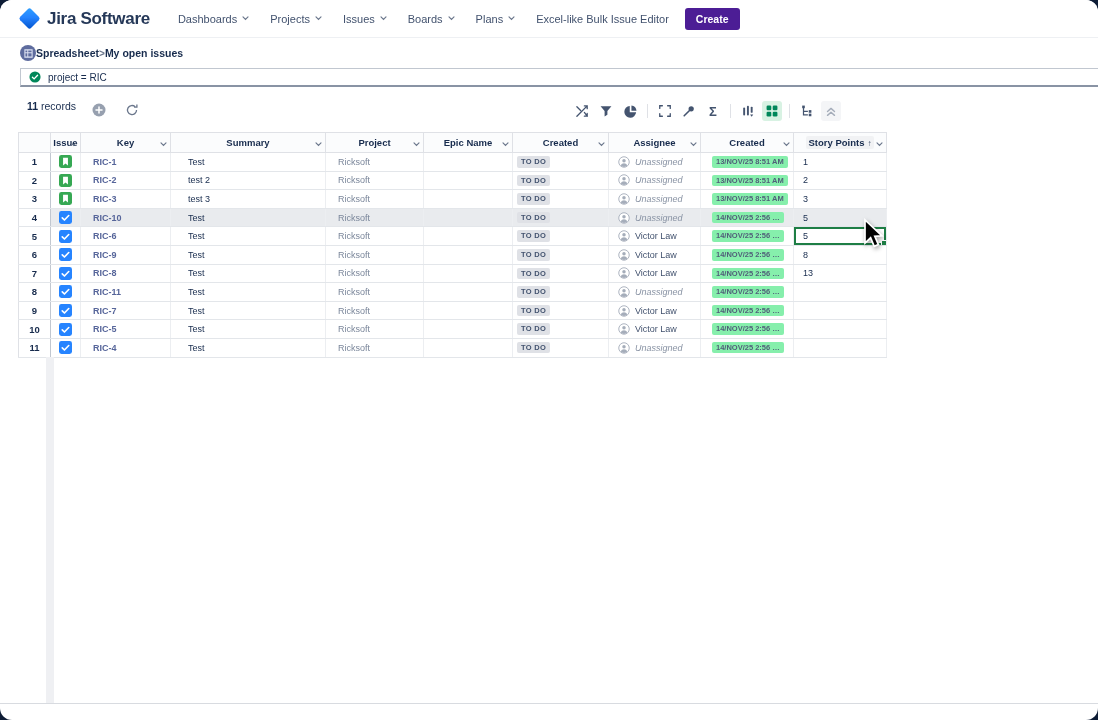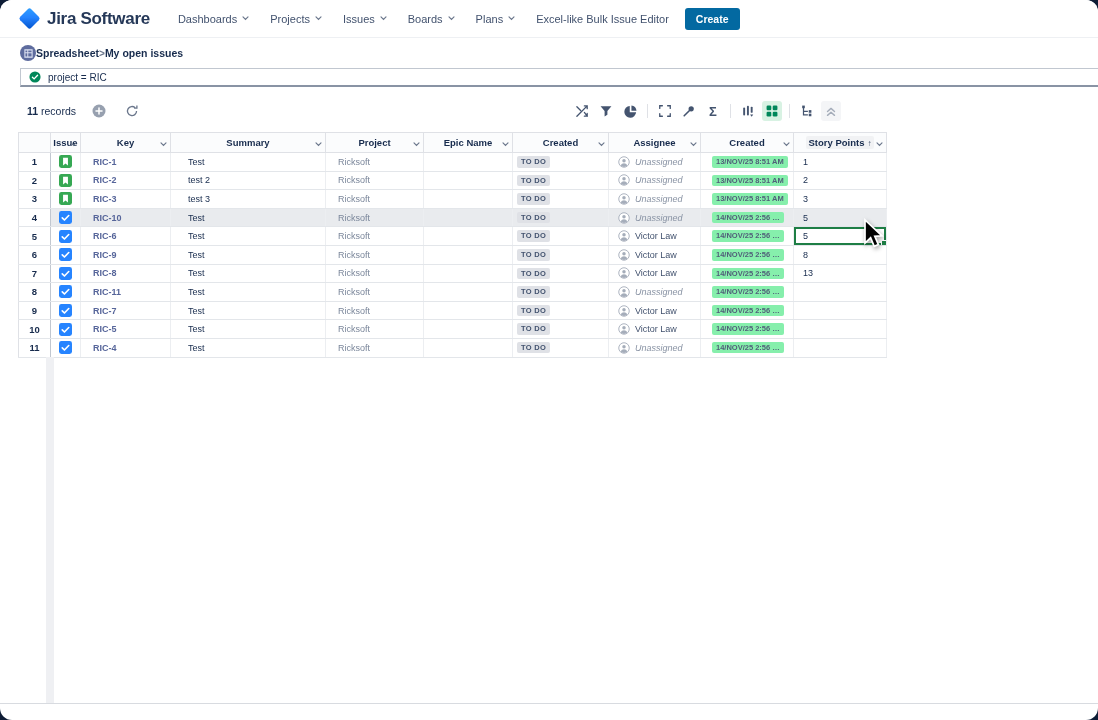--- a/index.html
+++ b/index.html
@@ -6,34 +6,34 @@
   .screen{position:relative;width:1098px;height:720px;background:#fff;border-radius:12px;overflow:hidden;}
 
   
   .topnav{position:absolute;top:0;left:0;right:0;height:38px;display:flex;align-items:center;padding-left:20px;box-sizing:border-box;border-bottom:1px solid #Eef0F3;background:#fff;}
   .brand{display:flex;align-items:center;gap:8px;margin-right:28px;}
   .logo-diamond{width:19px;height:19px;border-radius:3px;background:linear-gradient(135deg,#2FA0FF 0%,#2684FF 45%,#0052CC 100%);transform:rotate(45deg) scale(.82);}
   .brand-text{font-size:17px;font-weight:600;color:#253858;letter-spacing:-.3px;}
   .nav-items{display:flex;align-items:center;gap:21px;}
   .nav-item{display:flex;align-items:center;gap:5px;font-size:11px;font-weight:500;color:#42526E;cursor:pointer;white-space:nowrap;}
   .nav-item svg{display:block;}
-  .create-btn{margin-left:16px;background:#0369a1;color:#fff;font-size:10.5px;font-weight:700;padding:5px 11px;border-radius:3px;border:none;cursor:pointer;}
+  .create-btn{margin-left:16px;background:#4c1d95;color:#fff;font-size:10.5px;font-weight:700;padding:5px 11px;border-radius:3px;border:none;cursor:pointer;}
 
   
   .crumbs{position:absolute;top:45px;left:20px;display:flex;align-items:center;}
   .sheet-avatar{width:16px;height:16px;border-radius:50%;background:#5E6C9E;display:flex;align-items:center;justify-content:center;}
   .crumb{font-size:10.5px;font-weight:700;color:#172B4D;}
   .crumb-sep{font-size:10px;color:#6B778C;font-weight:600;}
 
   
   .query-bar{position:absolute;top:68px;left:20px;right:-2px;height:19px;border:1px solid #C1C7D0;border-bottom:2px solid #8993A4;border-right:none;display:flex;align-items:center;gap:7px;padding-left:8px;box-sizing:border-box;background:#fff;}
   .query-text{font-size:10px;color:#172B4D;}
 
   
-  .records-bar{position:absolute;top:100px;left:27px;height:22px;display:flex;align-items:center;gap:13px;}
+  .records-bar{position:absolute;top:100px;left:27px;height:22px;display:flex;align-items:flex-start;gap:13px;}
   .records-label{font-size:10.5px;color:#172B4D;}
   .records-label b{font-weight:700;}
   .icon-btn{width:20px;height:20px;display:flex;align-items:center;justify-content:center;border-radius:3px;cursor:pointer;background:transparent;border:none;padding:0;}
   .toolbar{position:absolute;top:100px;right:257px;height:22px;display:flex;align-items:center;gap:4px;}
   .tb-sep{width:1px;height:14px;background:#DFE1E6;margin:0 3px;}
   .icon-btn.active{background:#D8F2E3;}
   .icon-btn.disabled{background:#F4F5F7;cursor:default;}
   .sigma{font-size:13px;font-weight:700;color:#44546F;line-height:1;}
 
   

